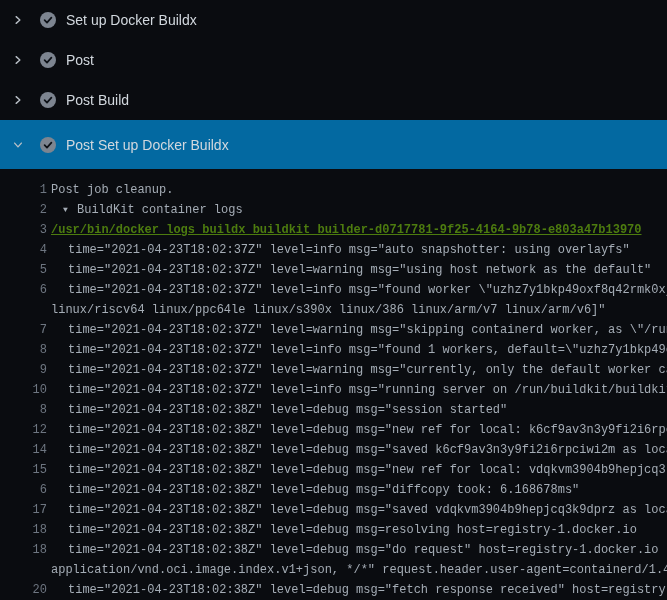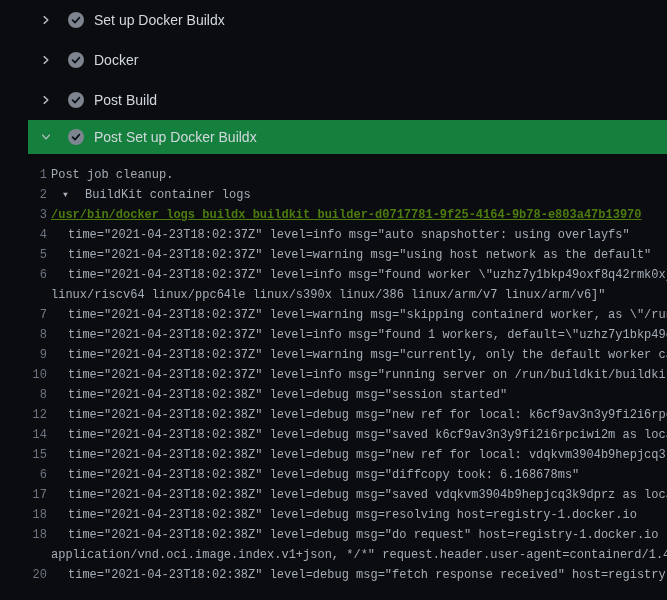--- a/index.html
+++ b/index.html
@@ -9,23 +9,22 @@
     background: #0a0c10;
     overflow: hidden;
     font-family: "Liberation Sans", sans-serif;
   }
   
   .steps { width: 667px; }
   .step-row {
     display: flex; align-items: center;
     height: 40px; padding-left: 12px;
     cursor: pointer;
-    margin-left: 28px;
-  }
-  .step-row.expanded { height: 34px; background: #15803d; }
+  }
+  .step-row.expanded { height: 49px; background: #0369a1; }
   .chev {
     width: 12px; height: 12px; flex: none;
     display: flex; align-items: center; justify-content: center;
   }
   .chev svg { display: block; }
   .chev.down svg { transform: rotate(90deg); }
   .check {
     width: 16px; height: 16px; flex: none;
     margin-left: 16px; margin-right: 10px;
     display: flex; align-items: center; justify-content: center;
@@ -50,21 +49,21 @@
   }
   .lt { margin-left: 4px; color: #a5adb6; }
   .log-row.detail .lt { margin-left: 21px; }
   .log-row.continuation .lt { }
   .log-row.command .lt { color: #4d7c0f; font-weight: bold; text-decoration: underline; }
   .caret {
     flex: none; width: 15px; margin-left: 15px;
     color: #a5adb6; font-size: 8px; line-height: 20px;
     text-align: left; padding-left: 1px; cursor: pointer;
   }
-  .log-row.group .lt { margin-left: 8px; cursor: pointer; }
+  .log-row.group .lt { margin-left: 0; cursor: pointer; }
 </style>
 </head>
 <body>
 
 <div class="steps">
   <div class="step-row">
     <span class="chev">
       <svg width="12" height="12" viewBox="0 0 16 16">
         <path d="M5.5 3.5 L10.5 8 L5.5 12.5" fill="none" stroke="#b9c0c7" stroke-width="1.8" stroke-linecap="round" stroke-linejoin="round"></path>
       </svg>
@@ -83,21 +82,21 @@
       <svg width="12" height="12" viewBox="0 0 16 16">
         <path d="M5.5 3.5 L10.5 8 L5.5 12.5" fill="none" stroke="#b9c0c7" stroke-width="1.8" stroke-linecap="round" stroke-linejoin="round"></path>
       </svg>
     </span>
     <span class="check">
       <svg width="16" height="16" viewBox="0 0 16 16">
         <circle cx="8" cy="8" r="8" fill="#7d8590"></circle>
         <path d="M4.6 8.2 L7 10.6 L11.4 5.6" fill="none" stroke="#0d1117" stroke-width="1.7" stroke-linecap="round" stroke-linejoin="round"></path>
       </svg>
     </span>
-    <span class="step-label">Docker</span>
+    <span class="step-label">Post</span>
   </div>
 
   <div class="step-row">
     <span class="chev">
       <svg width="12" height="12" viewBox="0 0 16 16">
         <path d="M5.5 3.5 L10.5 8 L5.5 12.5" fill="none" stroke="#b9c0c7" stroke-width="1.8" stroke-linecap="round" stroke-linejoin="round"></path>
       </svg>
     </span>
     <span class="check">
       <svg width="16" height="16" viewBox="0 0 16 16">

